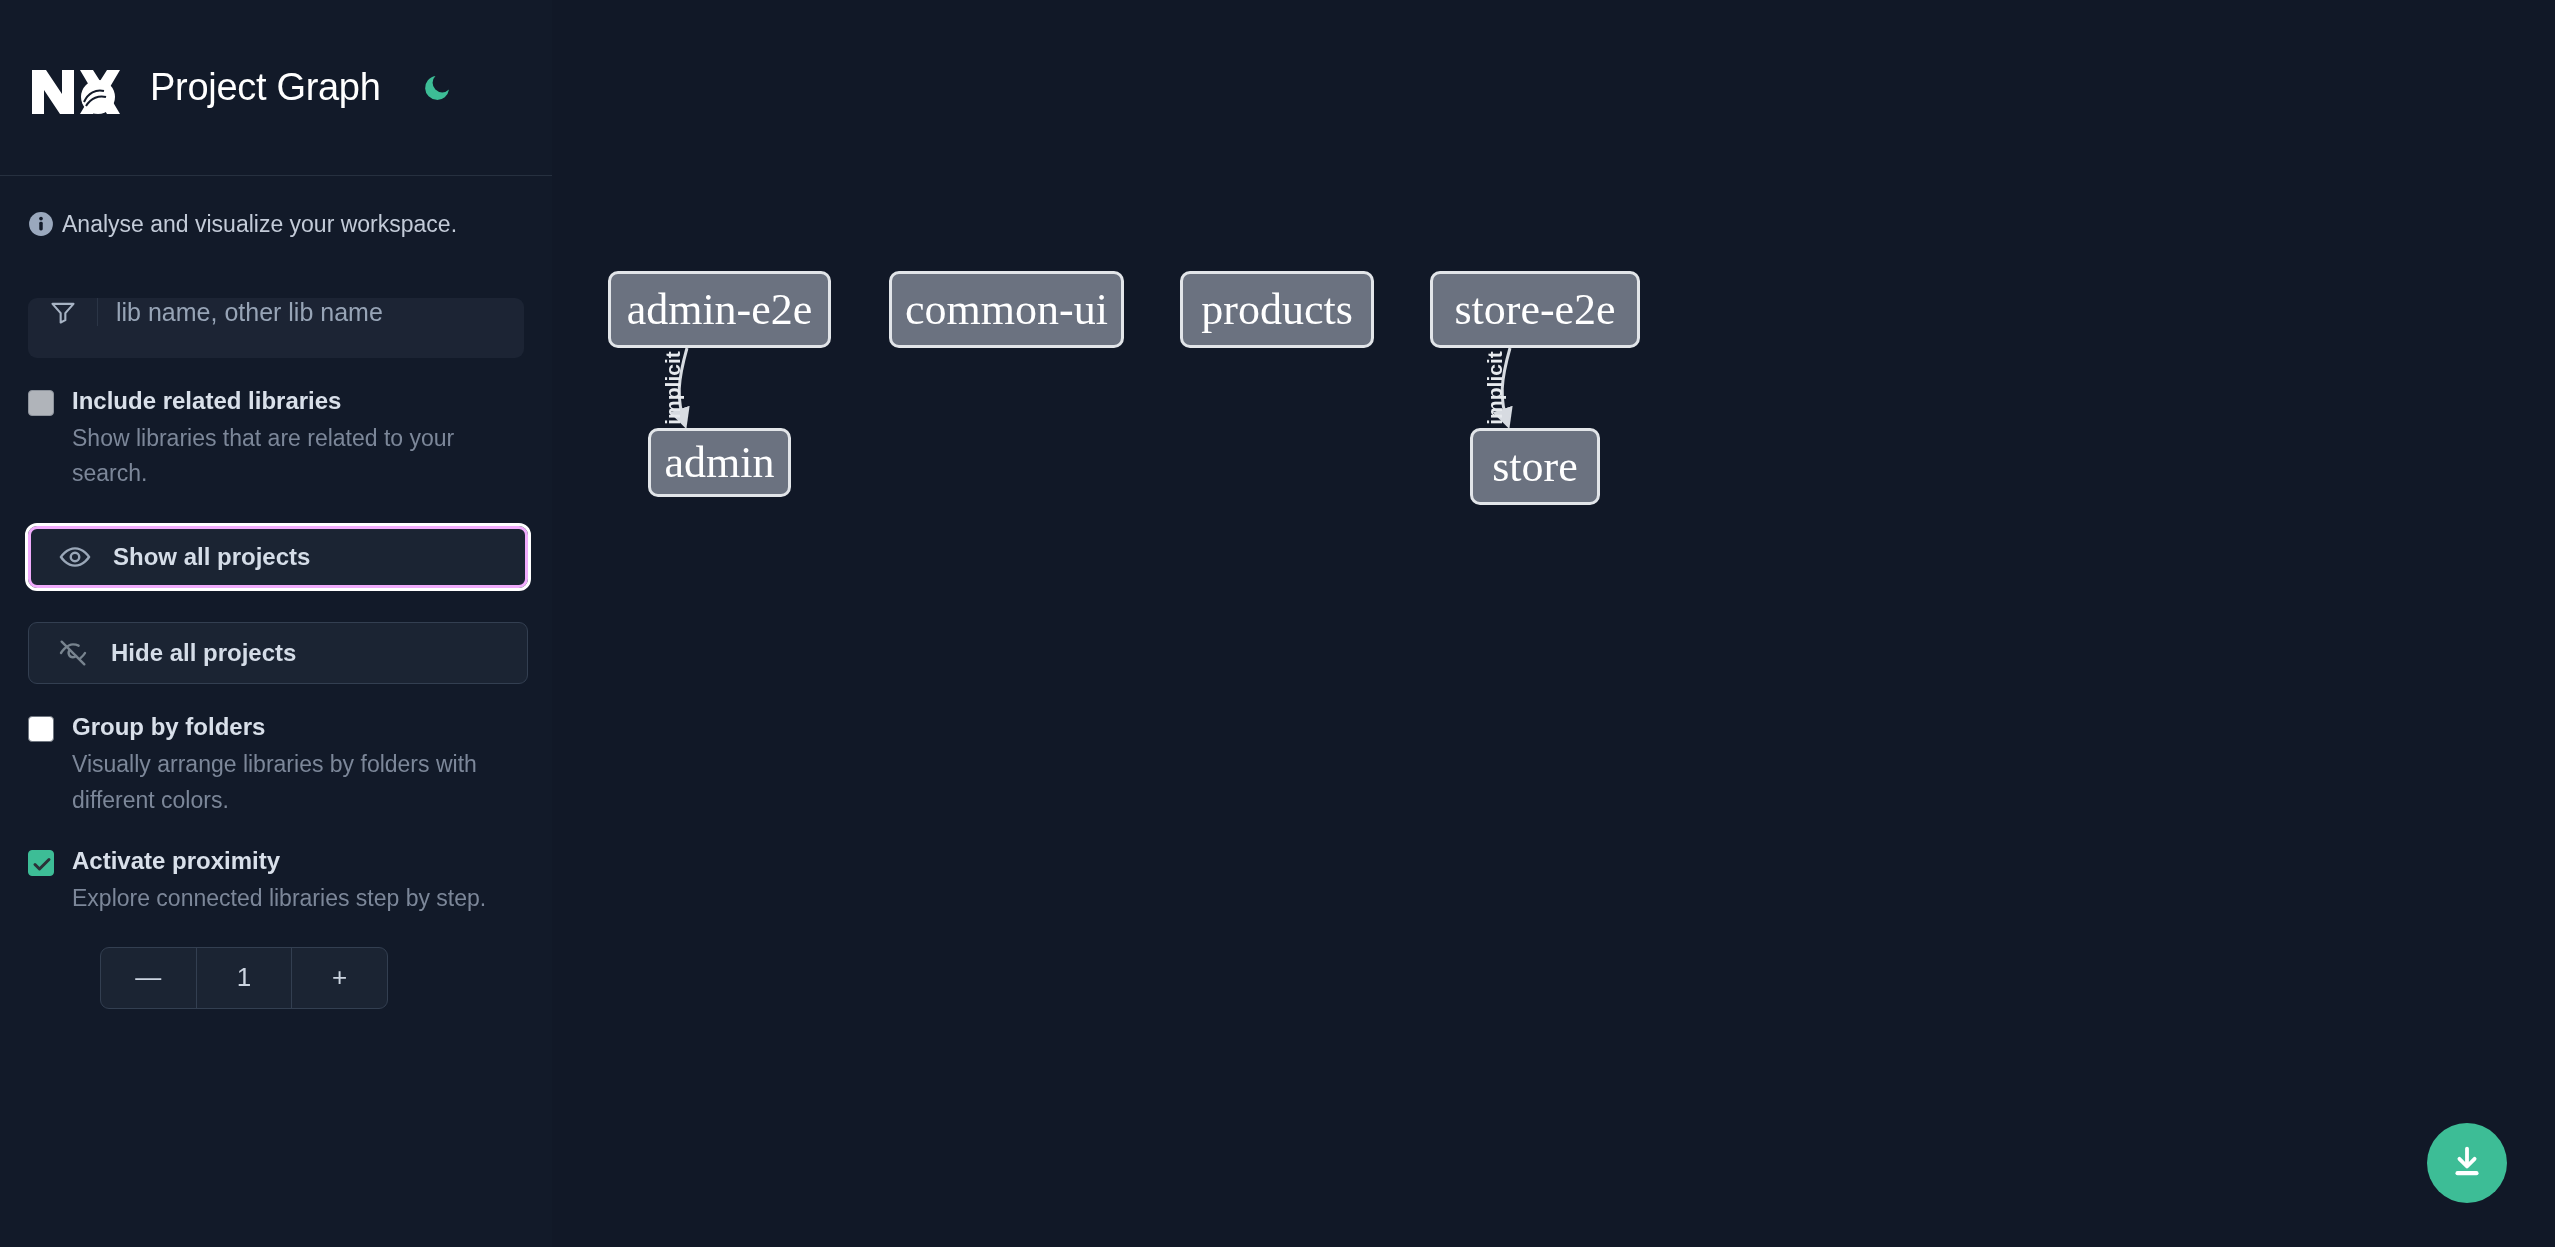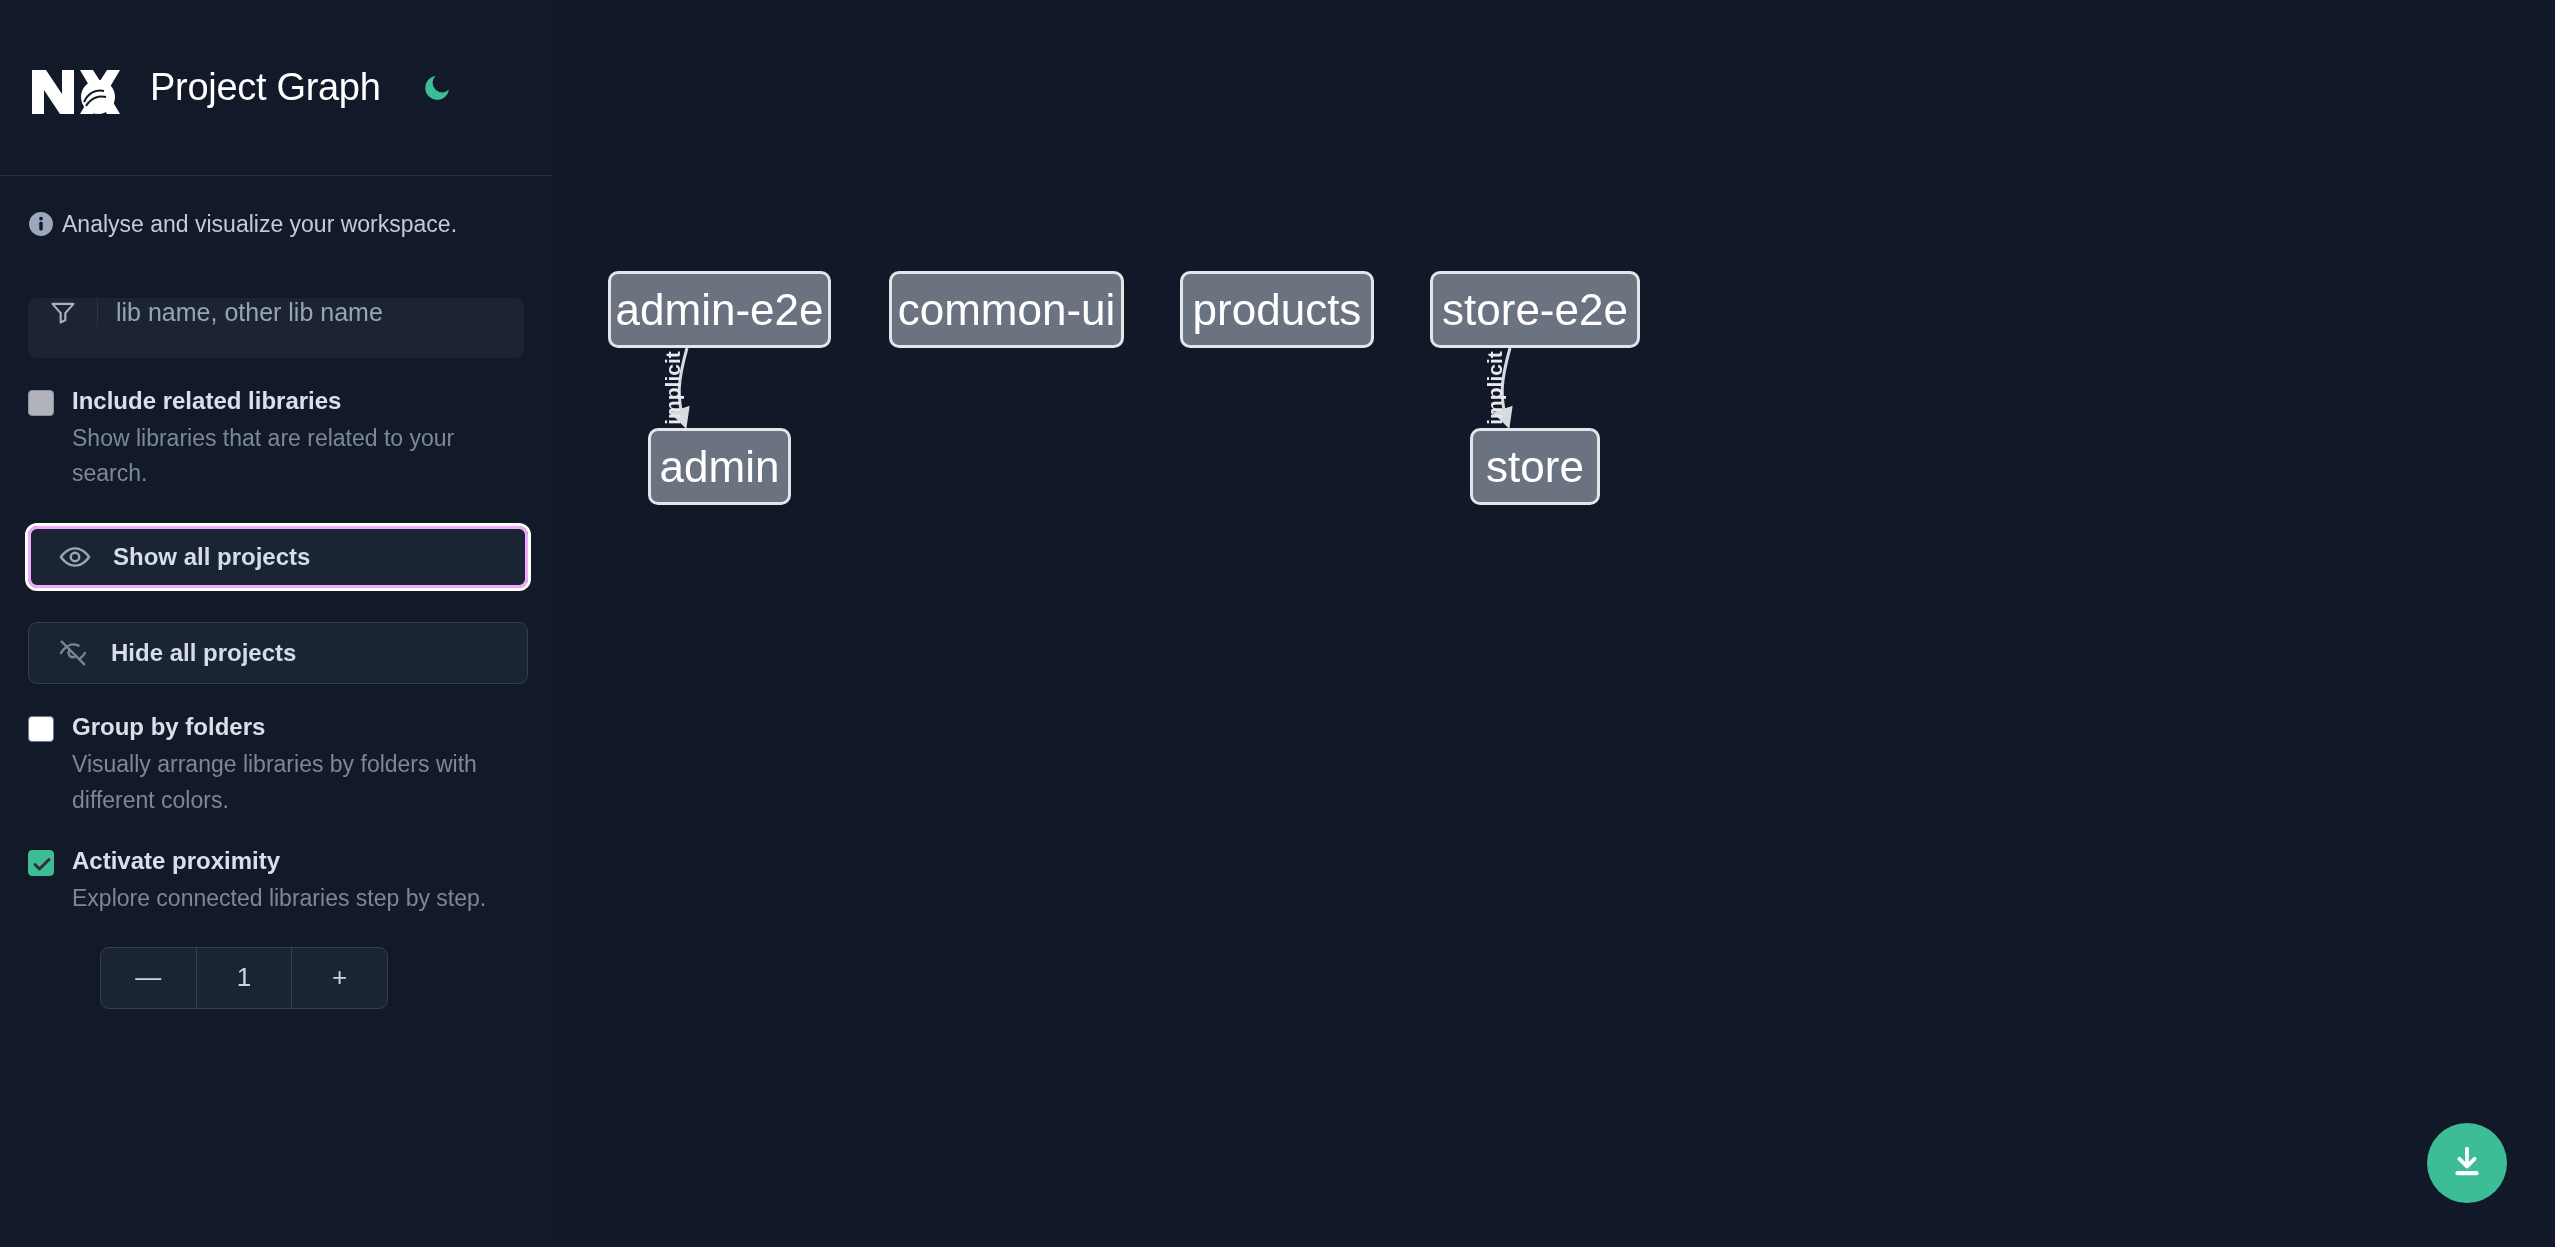--- a/index.html
+++ b/index.html
@@ -157,21 +157,21 @@
     overflow: hidden;
   }
   .node {
     position: absolute;
     background: #6b7280;
     border: 3px solid #e2e5e9;
     border-radius: 10px;
     display: flex; align-items: center; justify-content: center;
     color: #ffffff;
     font-size: 44px;
-    font-family: Liberation Sans, sans-serif;
+    font-family: Liberation Serif, serif;
     white-space: nowrap;
     cursor: pointer;
   }
   .edge-layer { position: absolute; inset: 0; pointer-events: none; }
   .edge-label {
     position: absolute;
     color: #e7eaee;
     font-size: 21px;
     font-weight: bold;
     transform-origin: center center;
@@ -310,21 +310,21 @@
       <path d="M958 348 C 949 380, 947 398, 956 425" stroke="#d7dbe1" stroke-width="3" fill="none" marker-end="url(#arrow)"></path>
     </svg>
 
     <div class="edge-label" style="left: 84px; top: 376px;">implicit</div>
     <div class="edge-label" style="left: 906px; top: 376px;">implicit</div>
 
     <div class="node" style="left: 56px; top: 271px; width: 223px; height: 77px;">admin-e2e</div>
     <div class="node" style="left: 337px; top: 271px; width: 235px; height: 77px;">common-ui</div>
     <div class="node" style="left: 628px; top: 271px; width: 194px; height: 77px;">products</div>
     <div class="node" style="left: 878px; top: 271px; width: 210px; height: 77px;">store-e2e</div>
-    <div class="node" style="left: 96px; top: 428px; width: 143px; height: 77px;">admin</div>
+    <div class="node" style="left: 96px; top: 428px; width: 143px; height: 69px;">admin</div>
     <div class="node" style="left: 918px; top: 428px; width: 130px; height: 77px;">store</div>
 
     <div class="download-fab">
       <svg viewBox="0 0 24 24" width="38" height="38">
         <path d="M12 3v10" stroke="#ffffff" stroke-width="2.4" stroke-linecap="round" fill="none"></path>
         <path d="M7.2 9.4L12 14.2l4.8-4.8" stroke="#ffffff" stroke-width="2.4" stroke-linecap="round" stroke-linejoin="round" fill="none"></path>
         <path d="M6 18.4h12" stroke="#ffffff" stroke-width="2.6" stroke-linecap="round" fill="none"></path>
       </svg>
     </div>
 

